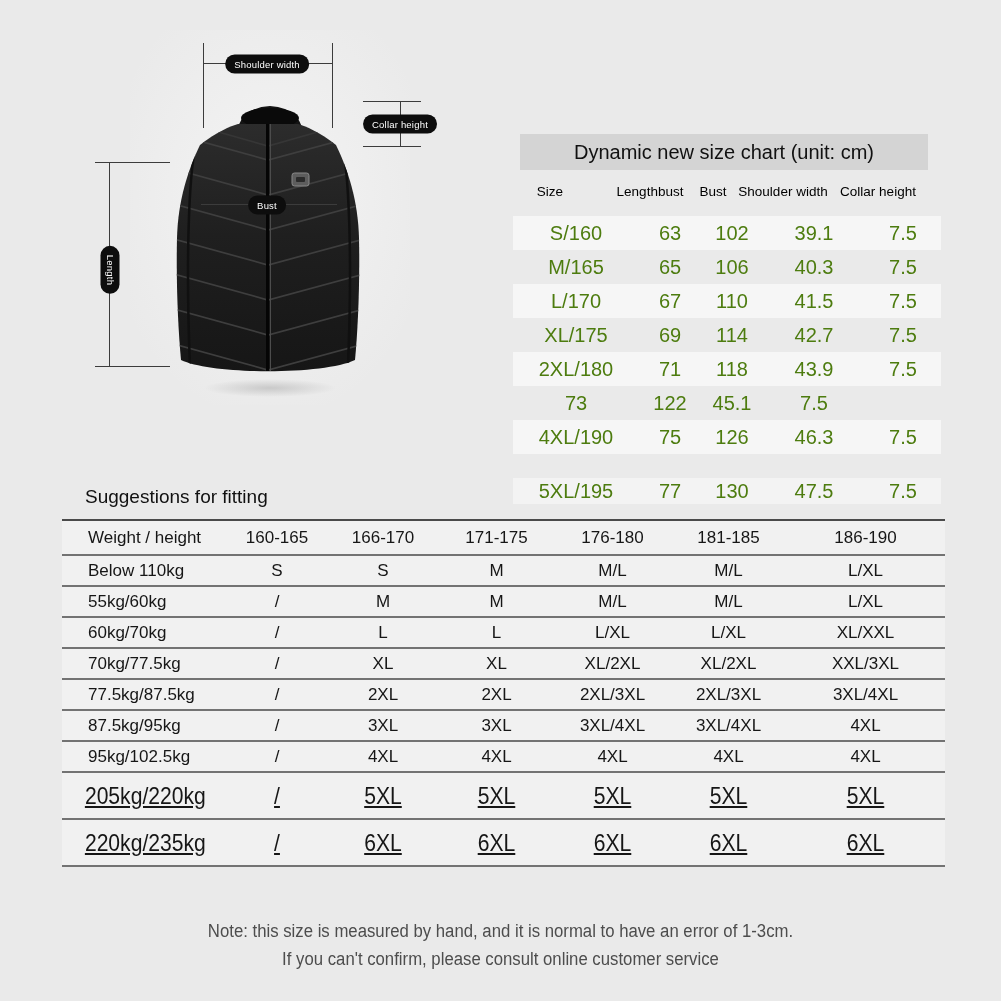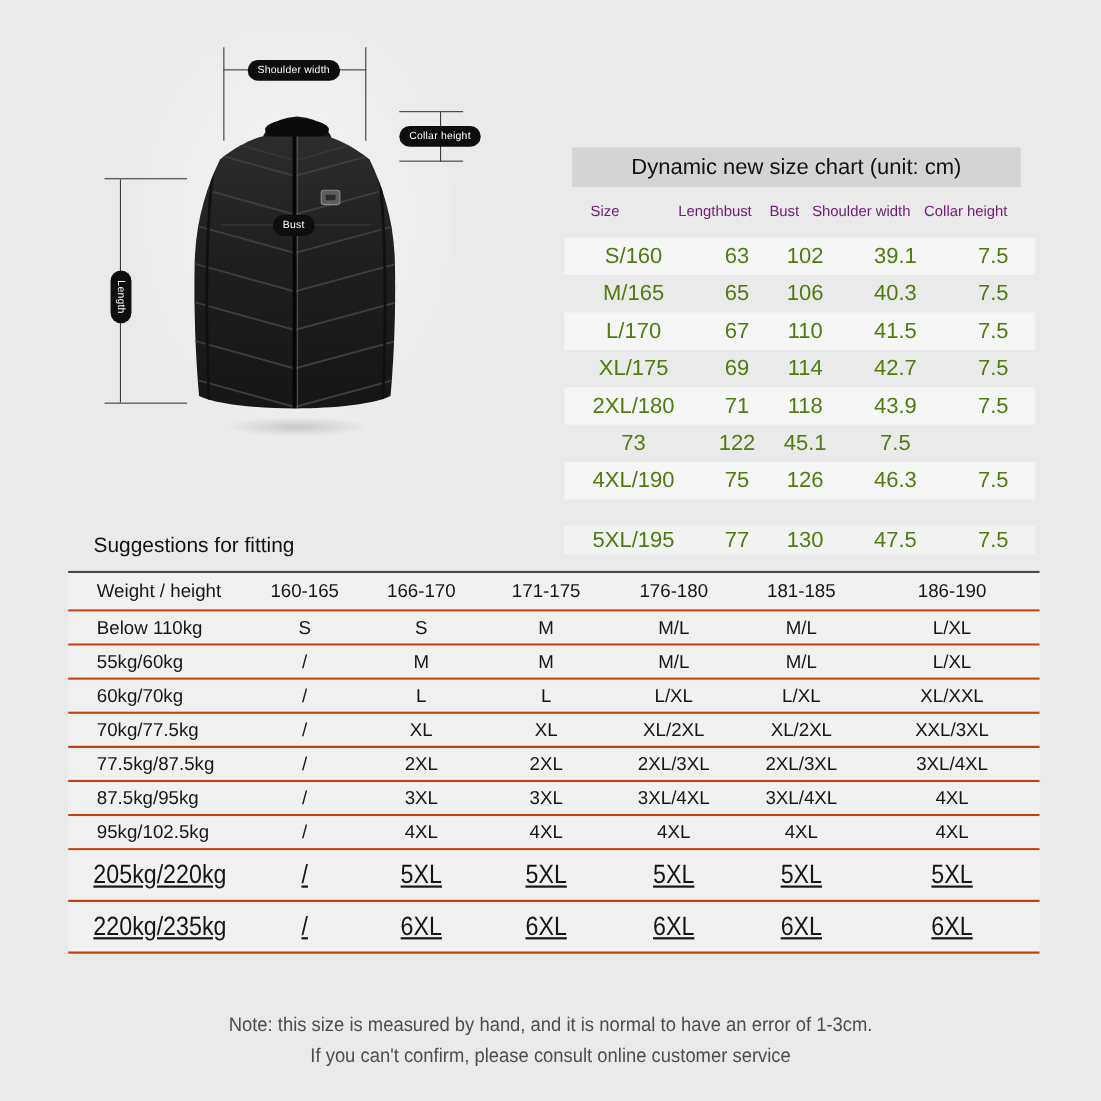--- a/index.html
+++ b/index.html
@@ -11,40 +11,40 @@
 
   
   .mline{position:absolute;background:#3c3c3c;}
   .pill{position:absolute;transform:translate(-50%,-50%);background:#0d0d0d;color:#fff;
         font-size:9.5px;letter-spacing:.2px;padding:4px 9px;border-radius:12px;white-space:nowrap;z-index:5;}
   .pill.vert{writing-mode:vertical-rl;padding:9px 4px;border-radius:11px;}
 
   
   .size-title{position:absolute;left:520px;top:134px;width:408px;height:36px;background:#d4d4d4;
               font-size:20px;color:#111;text-align:center;line-height:37px;}
-  .size-head{position:absolute;left:520px;top:184px;width:412px;height:22px;font-size:13.5px;color:#701a75;}
+  .size-head{position:absolute;left:520px;top:184px;width:412px;height:22px;font-size:13.5px;color:#000000;}
   .size-head span{position:absolute;transform:translateX(-50%);white-space:nowrap;}
   .size-head .sh0{left:30px;}
   .size-head .sh1{left:130px;}
   .size-head .sh2{left:193px;}
   .size-head .sh3{left:263px;}
   .size-head .sh4{left:358px;}
   .size-rows{position:absolute;left:513px;top:216px;width:428px;}
   .srow{display:grid;grid-template-columns:126px 62px 62px 102px 76px;height:34px;
         font-size:20px;color:#4d7c0f;}
   .srow span{text-align:center;line-height:34px;}
   .srow.alt{background:#f6f6f6;}
   .srow.tight{height:26px;background:#f3f3f3;margin-top:24px;}
   .srow.tight span{line-height:26px;}
 
   
   .fit-heading{position:absolute;left:85px;top:486px;font-size:19px;color:#111;}
   .fit-table{position:absolute;left:62px;top:519px;width:883px;border-top:2px solid #4a4a4a;}
   .fhead,.frow{display:grid;grid-template-columns:165px 100px 112px 115px 117px 115px 159px;
-               border-bottom:2px solid #c2410c;background:#f1f1f1;align-items:center;}
+               border-bottom:2px solid #737373;background:#f1f1f1;align-items:center;}
   .fhead{height:33px;font-size:17px;color:#161616;}
   .frow{height:29px;font-size:17px;color:#161616;}
   .frow.tall{height:45px;font-size:24px;text-decoration:underline;}
   .fhead span,.frow span{text-align:center;white-space:nowrap;}
   .fhead .lbl,.frow .lbl{text-align:left;padding-left:26px;}
   .frow.cond span{transform:scaleX(.88);}
   .frow.cond .lbl{transform-origin:left center;}
 
   
   .note{position:absolute;left:0;top:917px;width:1001px;text-align:center;font-size:18px;

